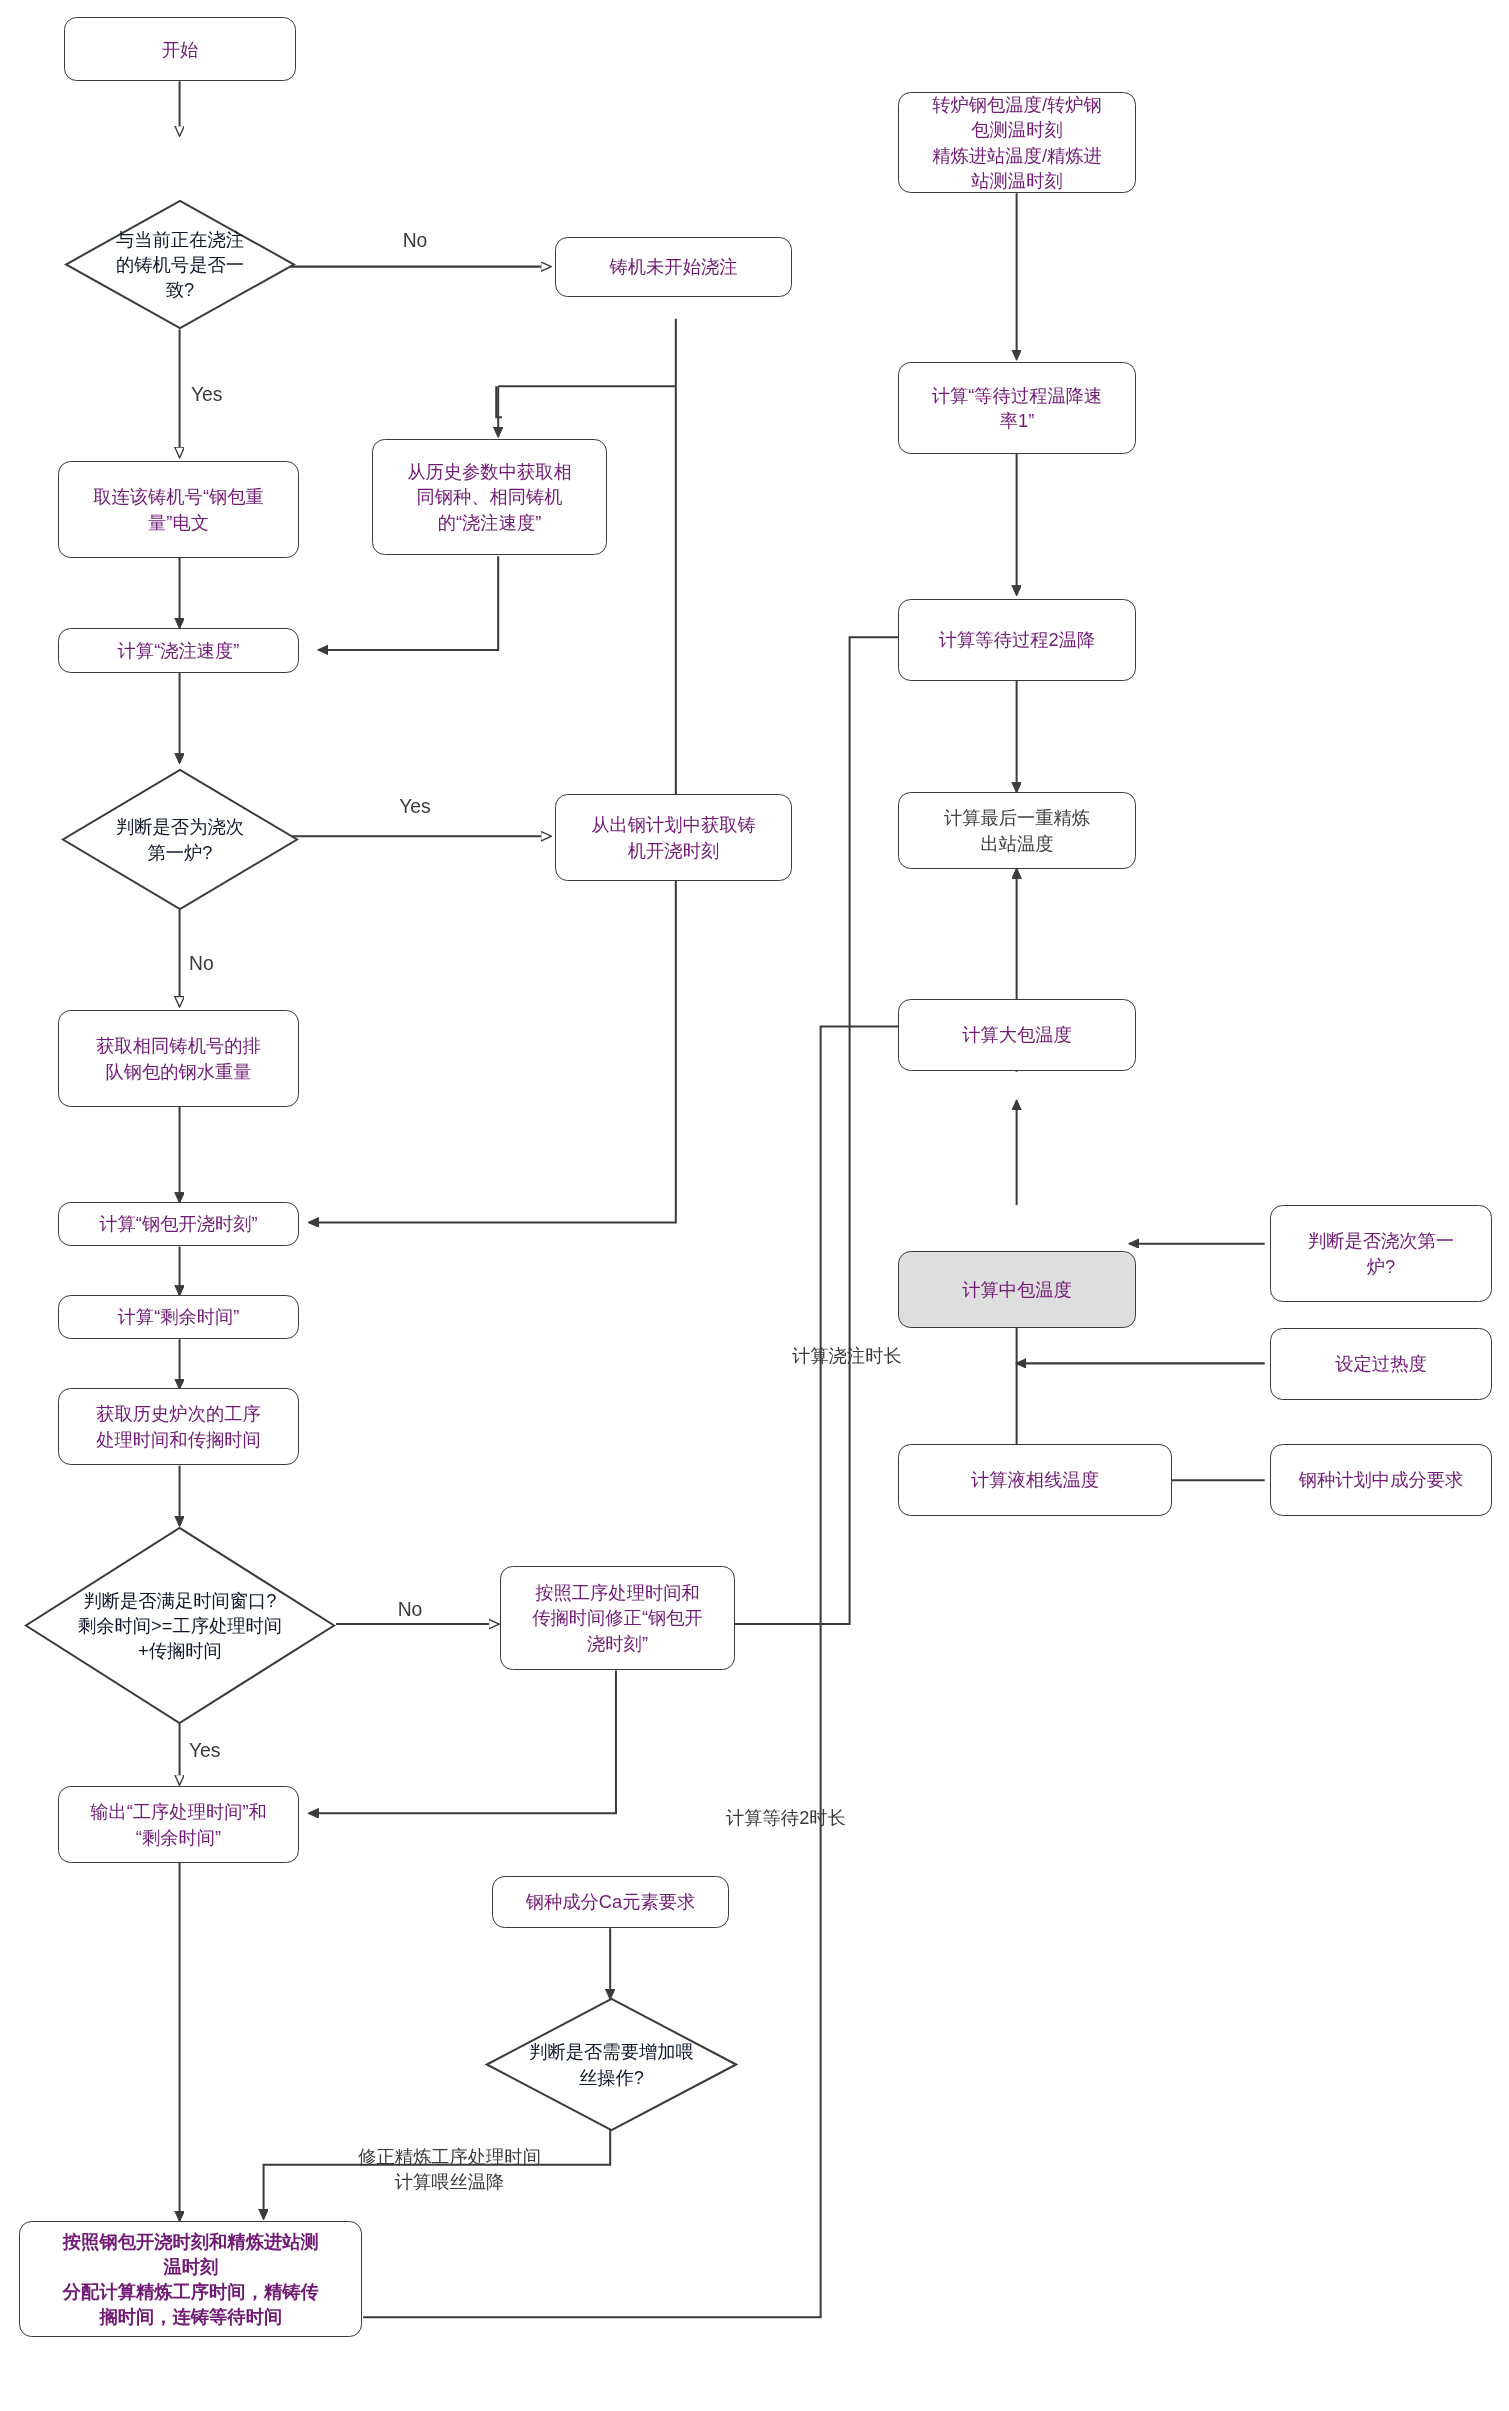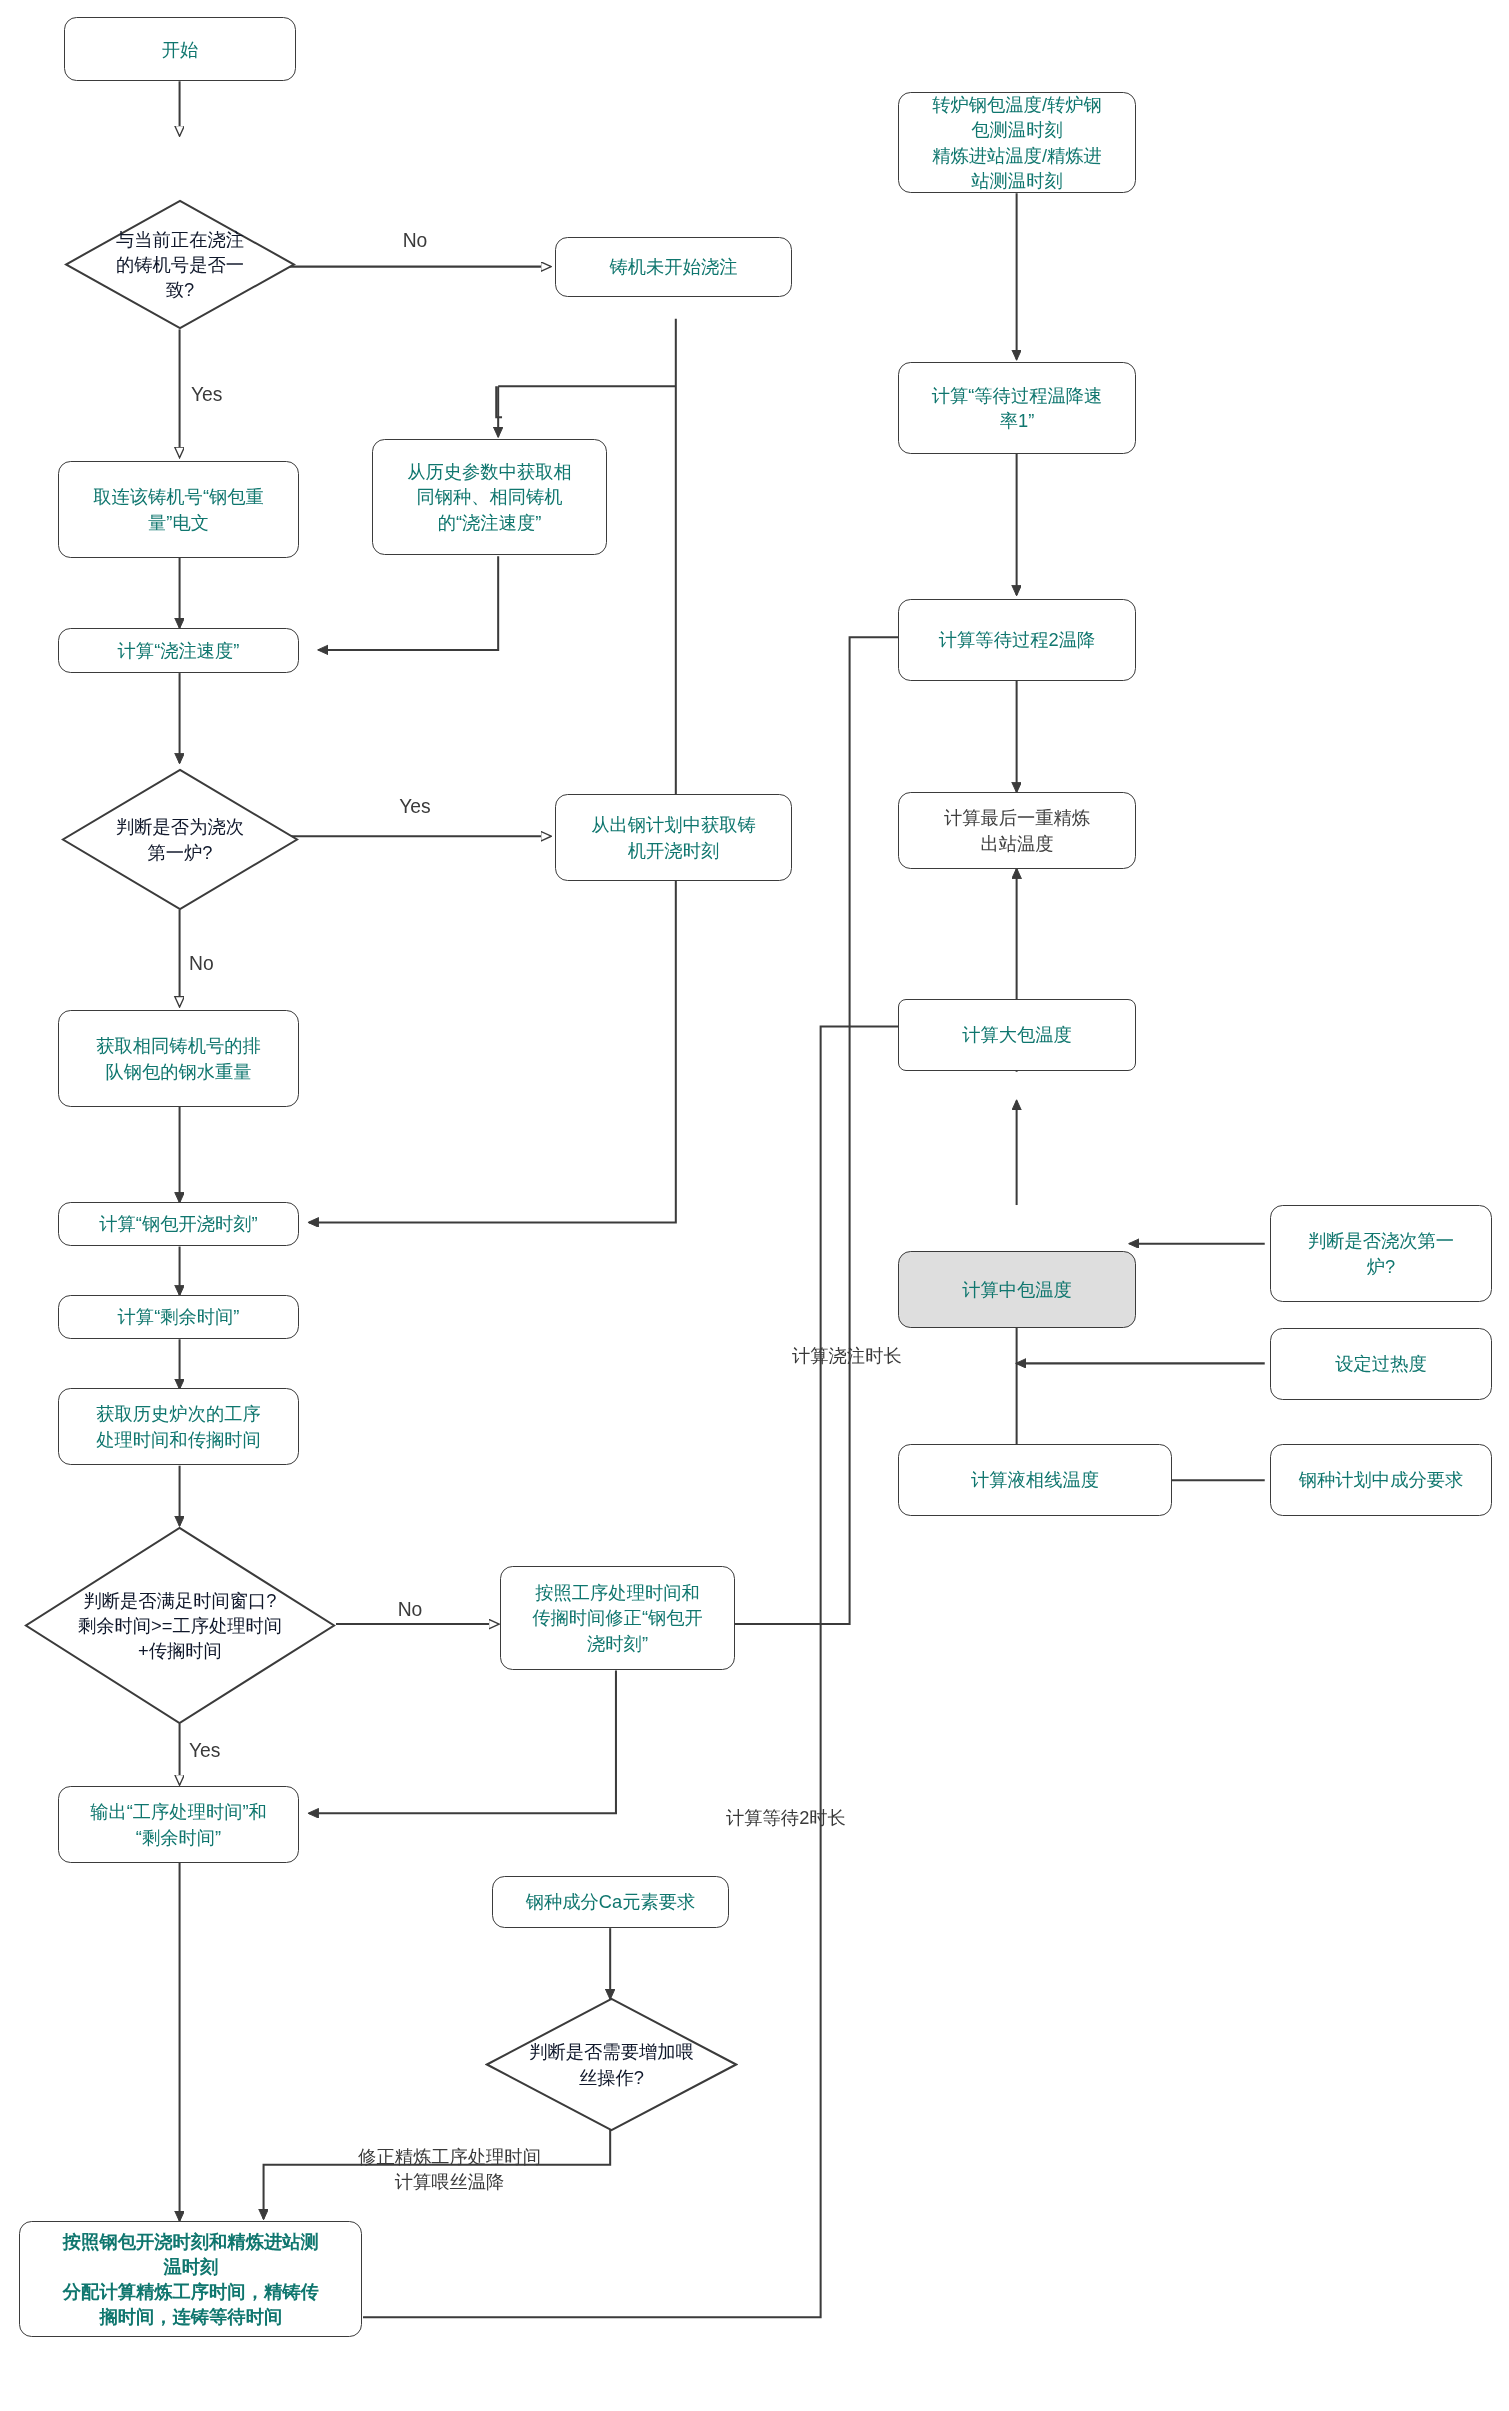--- a/index.html
+++ b/index.html
@@ -2,21 +2,21 @@
 <html><head>
 <meta charset="utf-8">
 <style>
   html,body{margin:0;padding:0;background:#ffffff;}
   body{font-family:"Liberation Sans","DejaVu Sans",sans-serif;}
   #canvas{position:relative;width:1509px;height:2412px;background:#fff;overflow:hidden;}
   svg.edges{position:absolute;left:0;top:0;width:1509px;height:2412px;pointer-events:none;}
 
   .node{position:absolute;box-sizing:border-box;display:flex;align-items:center;justify-content:center;
         text-align:center;background:#ffffff;border:1.5px solid #3b3b3b;border-radius:12.6px;
-        color:#0f766e;font-size:18.3px;line-height:1.38;padding:3.9px 7.7px;white-space:pre-line;}
+        color:#701a75;font-size:18.3px;line-height:1.38;padding:3.9px 7.7px;white-space:pre-line;}
   .node.shaded{background:#dedede;margin-top:46px;}
   .diamond{position:absolute;display:flex;align-items:center;justify-content:center;text-align:center;}
   .diamond > .dshape{position:absolute;left:0;top:0;width:100%;height:100%;}
   .diamond > .dtext{position:relative;z-index:2;color:#0f172a;font-size:18.3px;line-height:1.38;white-space:pre-line;}
 
   .elabel{position:absolute;color:#3a3a3a;font-size:18.3px;line-height:1.35;white-space:pre-line;text-align:center;}
   .elabel.en{font-size:19.3px;}
 </style>
 </head>
 <body>
@@ -184,21 +184,21 @@
 站测温时刻</div>
 
   <div class="node" style="left:898px;top:362px;width:238px;height:92px;">计算“等待过程温降速
 率1”</div>
 
   <div class="node" style="left:898px;top:599px;width:238px;height:82px;">计算等待过程2温降</div>
 
   <div class="node" style="left:898px;top:792px;width:238px;height:77px;color:#404040;">计算最后一重精炼
 出站温度</div>
 
-  <div class="node" style="left:898px;top:999px;width:238px;height:72px;border-radius:8px;">计算大包温度</div>
+  <div class="node" style="left:898px;top:999px;width:238px;height:72px;">计算大包温度</div>
 
   <div class="node shaded" style="left:898px;top:1205px;width:238px;height:77px;">计算中包温度</div>
 
   <div class="node" style="left:1270px;top:1205px;width:222px;height:97px;">判断是否浇次第一
 炉?</div>
 
   <div class="node" style="left:1270px;top:1328px;width:222px;height:72px;">设定过热度</div>
 
   <div class="node" style="left:898px;top:1444px;width:274px;height:72px;text-align:center;">计算液相线温度</div>
 

